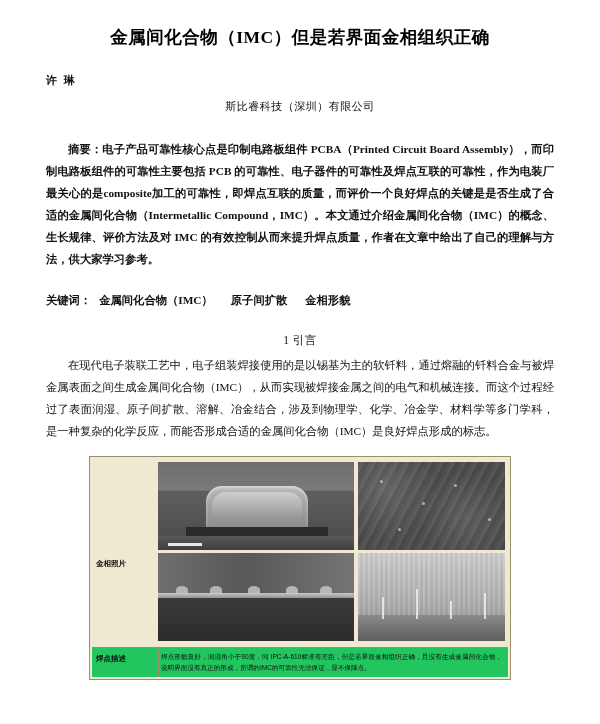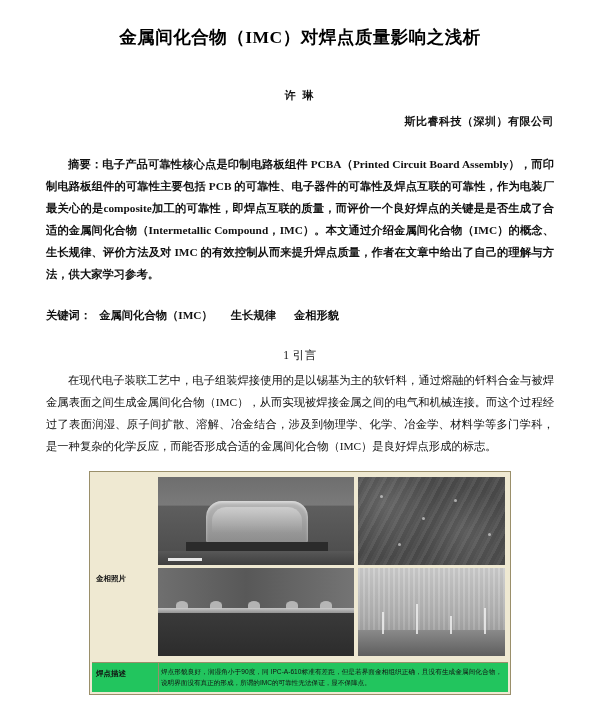--- a/index.html
+++ b/index.html
@@ -25,31 +25,31 @@
   .title {
     text-align: center;
     font-size: 17.5px;
     font-weight: bold;
     letter-spacing: 0.5px;
     margin: 8px 0 0 0;
     line-height: 1.3;
     color: #000;
   }
   .author {
+    text-align: left;
+    font-size: 11px;
+    font-weight: bold;
+    margin-top: 24px;
+    letter-spacing: 2px;
+    color: #111;
+  }
+  .affiliation {
     text-align: center;
     font-size: 11px;
-    font-weight: bold;
-    margin-top: 39px;
-    letter-spacing: 2px;
-    color: #111;
-  }
-  .affiliation {
-    text-align: right;
-    font-size: 11px;
-    font-weight: bold;
+    font-weight: normal;
     margin-top: 11px;
     letter-spacing: 0.5px;
     color: #111;
   }
   .abstract {
     margin-top: 24px;
     font-size: 11.3px;
     line-height: 1.95;
     text-align: justify;
     text-justify: inter-ideograph;
@@ -279,31 +279,31 @@
     box-sizing: border-box;
     border-left: 1px solid #9a8f6a;
     text-align: justify;
   }
 </style>
 </head>
 <body>
 
 <div class="page">
 
-  <h1 class="title">金属间化合物（IMC）对焊点质量影响之浅析</h1>
+  <h1 class="title">金属间化合物（IMC）但是若界面金相组织正确</h1>
 
   <div class="author">许 琳</div>
   <div class="affiliation">斯比睿科技（深圳）有限公司</div>
 
   <div class="abstract">
     <span class="indent"></span><span>摘要：</span><span>电子产品可靠性核心点是印制电路板组件 PCBA（Printed Circuit Board Assembly），而印制电路板组件的可靠性主要包括 PCB 的可靠性、电子器件的可靠性及焊点互联的可靠性，作为电装厂最关心的是composite加工的可靠性，即焊点互联的质量，而评价一个良好焊点的关键是是否生成了合适的金属间化合物（Intermetallic Compound，IMC）。本文通过介绍金属间化合物（IMC）的概念、生长规律、评价方法及对 IMC 的有效控制从而来提升焊点质量，作者在文章中给出了自己的理解与方法，供大家学习参考。</span>
   </div>
 
   <div class="keywords">
-    <span class="indent"></span><span class="kw-label">关键词：</span><span class="kw-item">金属间化合物（IMC）</span><span class="kw-item">生长规律</span><span class="kw-item">金相形貌</span>
+    <span class="indent"></span><span class="kw-label">关键词：</span><span class="kw-item">金属间化合物（IMC）</span><span class="kw-item">原子间扩散</span><span class="kw-item">金相形貌</span>
   </div>
 
   <div class="section-head">1 引言</div>
 
   <div class="body-text">
     <span class="indent"></span><span>在现代电子装联工艺中，电子组装焊接使用的是以锡基为主的软钎料，通过熔融的钎料合金与被焊金属表面之间生成金属间化合物（IMC），从而实现被焊接金属之间的电气和机械连接。而这个过程经过了表面润湿、原子间扩散、溶解、冶金结合，涉及到物理学、化学、冶金学、材料学等多门学科，是一种复杂的化学反应，而能否形成合适的金属间化合物（IMC）是良好焊点形成的标志。</span>
   </div>
 
   <div class="figure">
     <div class="fig-inner">

